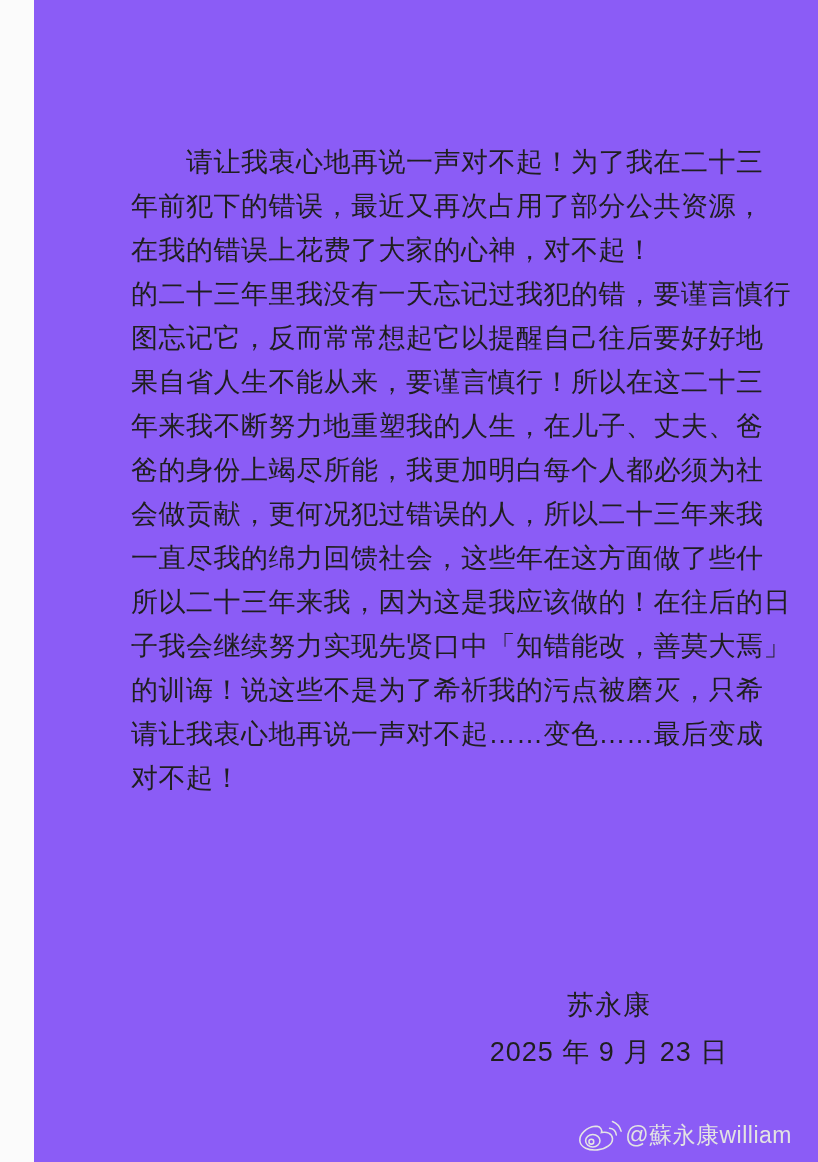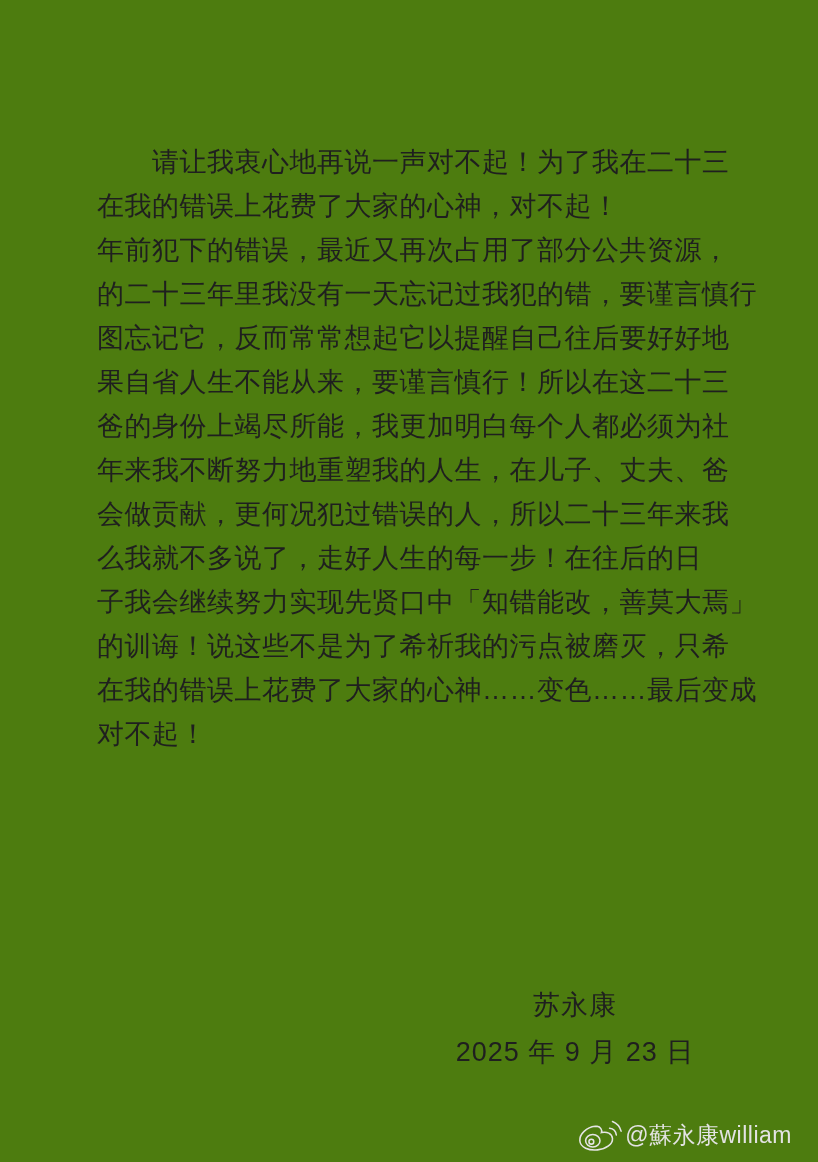--- a/index.html
+++ b/index.html
@@ -6,21 +6,22 @@
   html, body { width: 818px; height: 1162px; }
   body {
     font-family: "Liberation Sans", sans-serif;
     background: #fbfbfb;
     position: relative;
     overflow: hidden;
   }
   .page {
     position: absolute;
     inset: 0;
-    background: #4d7c0f;
+    background: #8b5cf6;
+    margin-left: 34px;
   }
   .letter-body {
     position: absolute;
     left: 97px;
     top: 140px;
     width: 640px;
     font-size: 27px;
     line-height: 44px;
     color: #1f1f1f;
     letter-spacing: 0.5px;
@@ -57,34 +58,35 @@
   .wm-icon svg { display: block; }
 </style>
 </head>
 <body>
 
 <div class="page">
 
   <div class="letter-body">
       <div class="paragraph">
         <div class="text-line">　　请让我衷心地再说一声对不起！为了我在二十三</div>
+        <div class="text-line">年前犯下的错误，最近又再次占用了部分公共资源，</div>
         <div class="text-line">在我的错误上花费了大家的心神，对不起！</div>
-        <div class="text-line">年前犯下的错误，最近又再次占用了部分公共资源，</div>
       </div>
       <div class="paragraph">
         <div class="text-line">的二十三年里我没有一天忘记过我犯的错，要谨言慎行</div>
         <div class="text-line">图忘记它，反而常常想起它以提醒自己往后要好好地</div>
         <div class="text-line">果自省人生不能从来，要谨言慎行！所以在这二十三</div>
+        <div class="text-line">年来我不断努力地重塑我的人生，在儿子、丈夫、爸</div>
         <div class="text-line">爸的身份上竭尽所能，我更加明白每个人都必须为社</div>
-        <div class="text-line">年来我不断努力地重塑我的人生，在儿子、丈夫、爸</div>
         <div class="text-line">会做贡献，更何况犯过错误的人，所以二十三年来我</div>
-        <div class="text-line">么我就不多说了，走好人生的每一步！在往后的日</div>
+        <div class="text-line">一直尽我的绵力回馈社会，这些年在这方面做了些什</div>
+        <div class="text-line">所以二十三年来我，因为这是我应该做的！在往后的日</div>
         <div class="text-line">子我会继续努力实现先贤口中「知错能改，善莫大焉」</div>
         <div class="text-line">的训诲！说这些不是为了希祈我的污点被磨灭，只希</div>
-        <div class="text-line">在我的错误上花费了大家的心神……变色……最后变成</div>
+        <div class="text-line">请让我衷心地再说一声对不起……变色……最后变成</div>
         <div class="text-line">对不起！</div>
       </div>
     </div>
 
   <div class="signature-block">
     <div class="sig-line">苏永康</div>
     <div class="sig-line">2025 年 9 月 23 日</div>
   </div>
 
   <div class="watermark">

